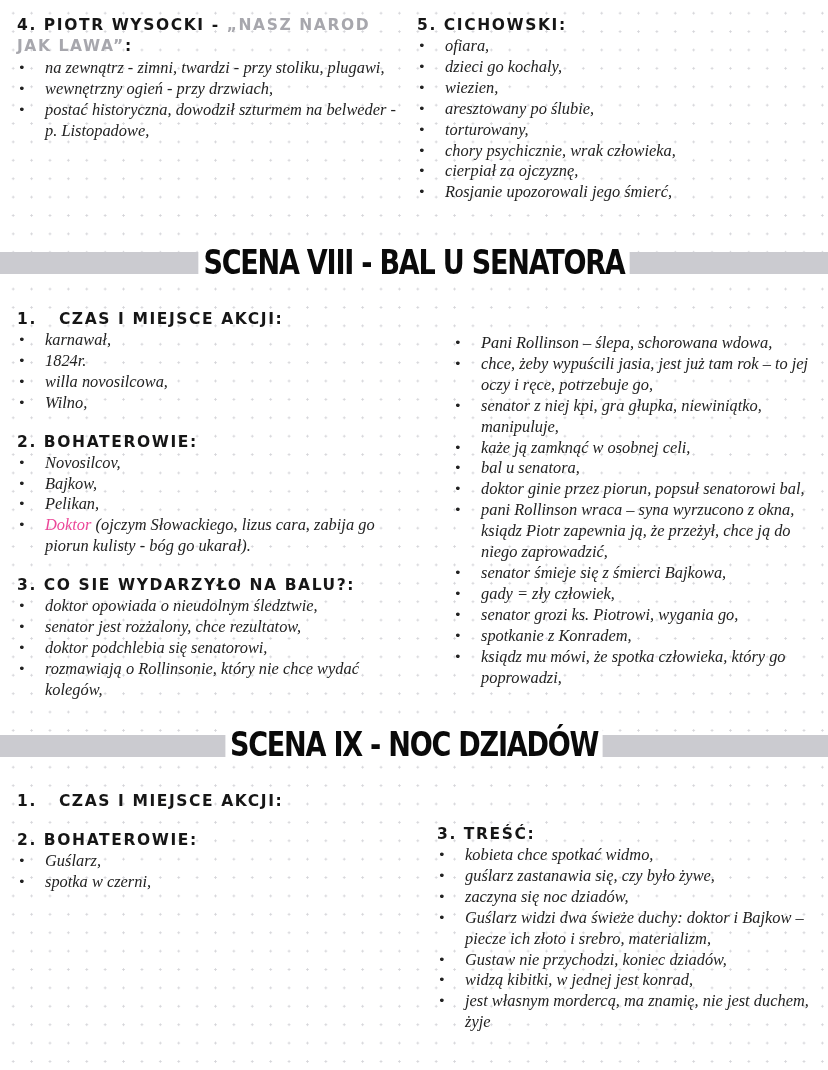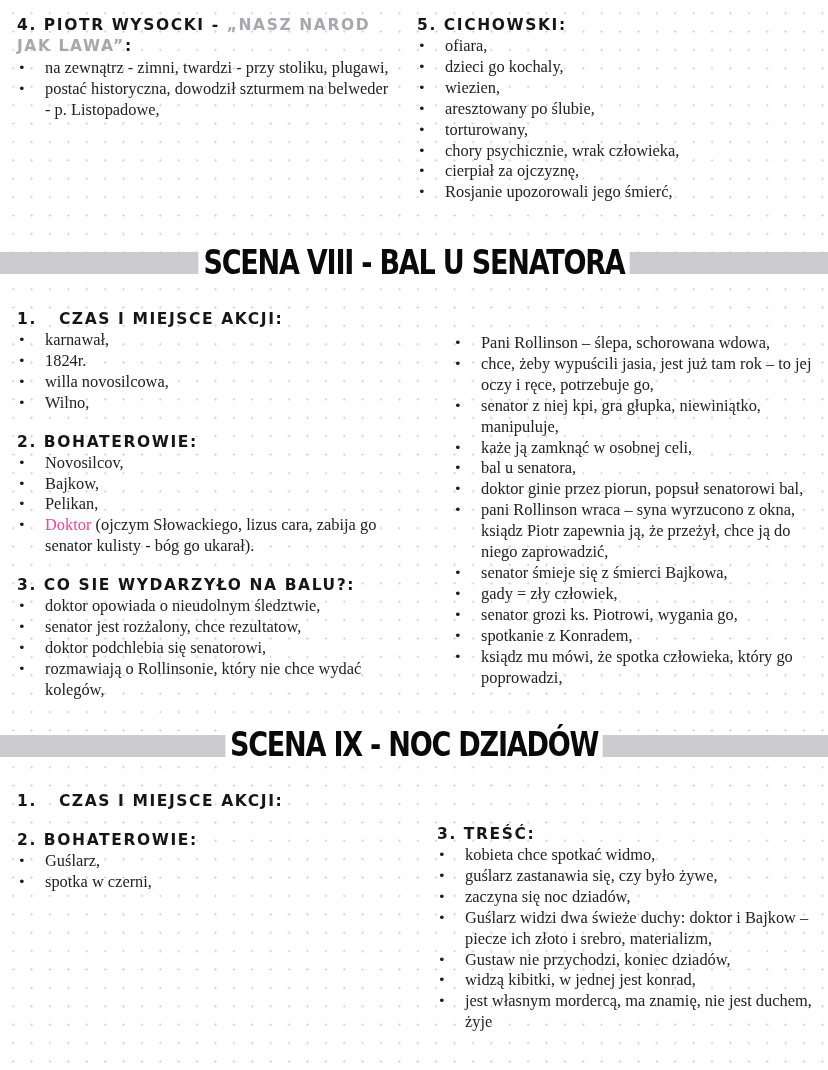--- a/index.html
+++ b/index.html
@@ -24,21 +24,21 @@
     }
     .heading .accent { color: #a7a7ad; }
     .heading .num-gap { display: inline-block; width: 22px; }
     ul.bullets {
       list-style: none; margin: 0; padding: 0;
       font-family: "Liberation Serif", serif;
       font-size: 16.4px;
       line-height: 20.9px;
       color: #222222;
     }
-    ul.bullets li { position: relative; padding-left: 28px; }
+    ul.bullets li { position: relative; padding-left: 28px; font-style: italic; }
     ul.bullets li::before {
       content: "\2022"; position: absolute; left: 1px; top: 0;
       font-family: "DejaVu Sans", sans-serif; font-size: 13px;
     }
     .accent-inline { color: #ec4899; }
     .scene-band {
       position: absolute; left: 0; width: 828px; height: 22px;
       background: #cbcbd0;
     }
     .scene-title {
@@ -55,20 +55,21 @@
   </style>
 </head>
 <body>
 
 <div class="page">
 
   <div class="col" style="left:17px; top:15px; width:380px;">
     <h3 class="heading"><span>4. PIOTR WYSOCKI - </span><span class="accent">„NASZ NAROD JAK LAWA”</span><span>:</span></h3>
     <ul class="bullets" style="margin-top:1px;">
       <li>na zewnątrz - zimni, twardzi - przy stoliku, plugawi,</li>
+      <li>wewnętrzny ogień - przy drzwiach,</li>
       <li>postać historyczna, dowodził szturmem na belweder - p. Listopadowe,</li>
     </ul>
   </div>
 
   <div class="col" style="left:417px; top:15px; width:400px;">
     <h3 class="heading">5. CICHOWSKI:</h3>
     <ul class="bullets" style="margin-top:0px;">
       <li>ofiara,</li>
       <li>dzieci go kochaly,</li>
       <li>wiezien,</li>
@@ -90,21 +91,21 @@
       <li>1824r.</li>
       <li>willa novosilcowa,</li>
       <li>Wilno,</li>
     </ul>
 
     <h3 class="heading" style="margin-top:18px;">2. BOHATEROWIE:</h3>
     <ul class="bullets">
       <li>Novosilcov,</li>
       <li>Bajkow,</li>
       <li>Pelikan,</li>
-      <li><span class="accent-inline">Doktor</span><span> (ojczym Słowackiego, lizus cara, zabija go senator kulisty - bóg go ukarał).</span></li>
+      <li><span class="accent-inline">Doktor</span><span> (ojczym Słowackiego, lizus cara, zabija go piorun kulisty - bóg go ukarał).</span></li>
     </ul>
 
     <h3 class="heading" style="margin-top:18px;">3. CO SIE WYDARZYŁO NA BALU?:</h3>
     <ul class="bullets">
       <li>doktor opowiada o nieudolnym śledztwie,</li>
       <li>senator jest rozżalony, chce rezultatow,</li>
       <li>doktor podchlebia się senatorowi,</li>
       <li>rozmawiają o Rollinsonie, który nie chce wydać kolegów,</li>
     </ul>
   </div>

